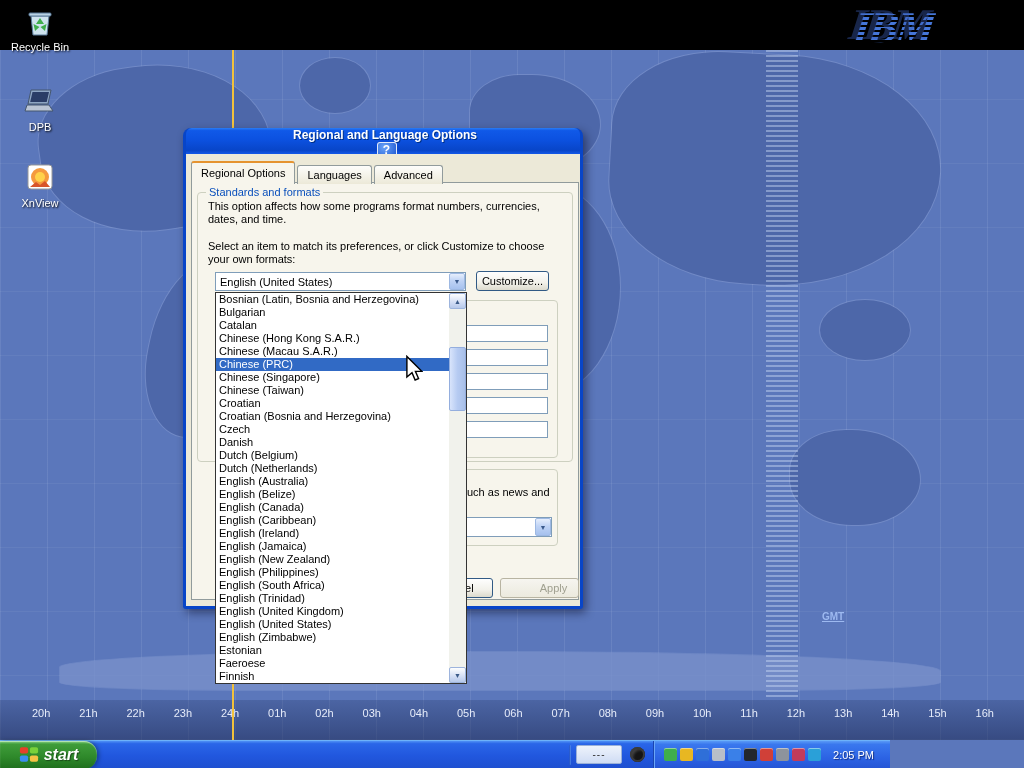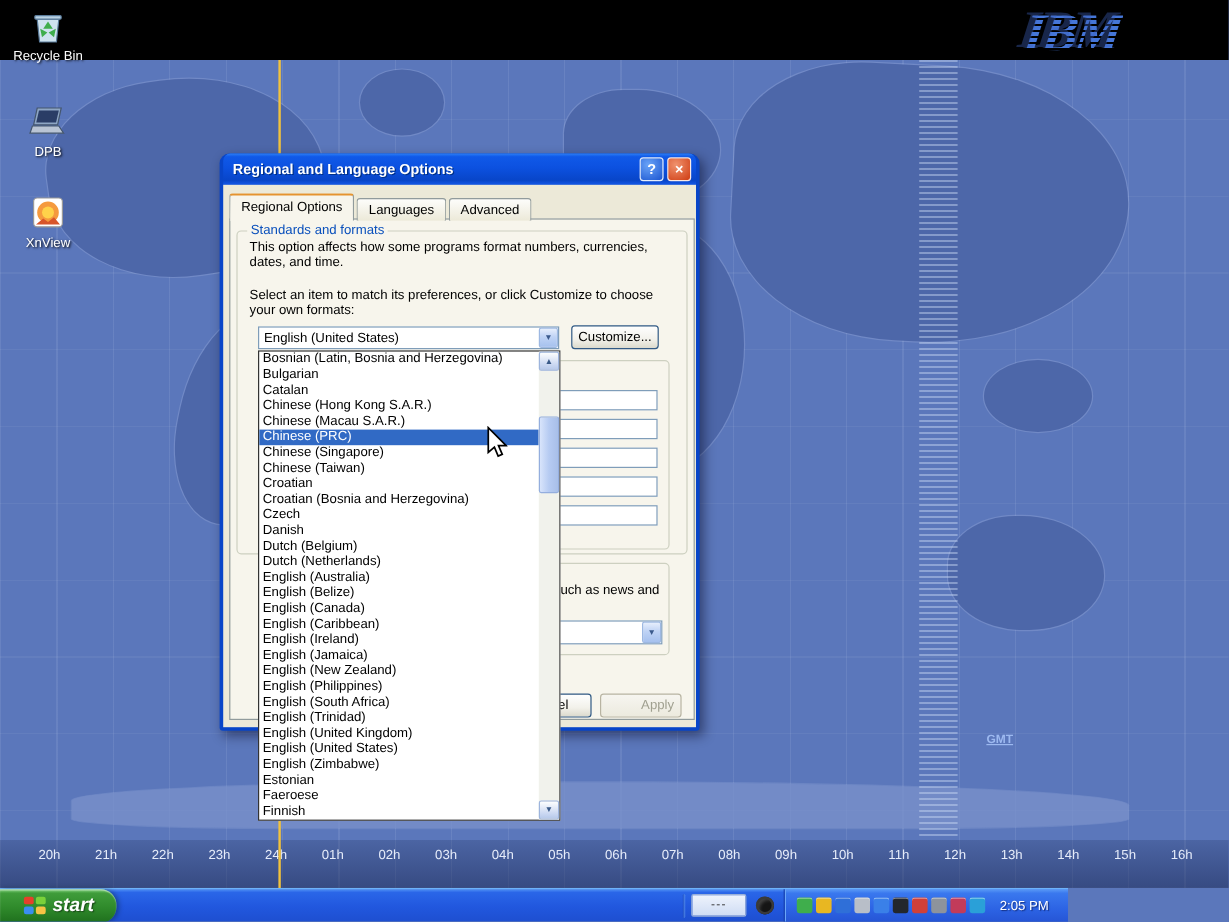--- a/index.html
+++ b/index.html
@@ -55,21 +55,21 @@
   .di-recycle { top:6px; }
   .di-dpb { top:86px; }
   .di-xnview { top:162px; }
 
   
   .dialog { position:absolute; left:183px; top:128px; width:400px; height:481px;
     background:#0845c8; border-radius:8px 8px 3px 3px; padding:0 3px 3px;
     box-shadow:3px 4px 10px rgba(0,0,25,.45); z-index:10; }
   .titlebar { margin:0 -0px; height:26px; border-radius:6px 6px 0 0;
     background:linear-gradient(180deg,#2b7df5 0%,#1059e8 10%,#0c51e0 45%,#0845c8 86%,#1358e8 100%);
-    display:flex; align-items:center; padding:0 4px 0 8px; }
+    display:flex; align-items:center; padding:0 4px 0 8px;flex-direction:column; }
   .title-text { flex:1; color:#fff; font-weight:bold; font-size:12px;
     text-shadow:1px 1px 0 #003087; }
   .tb-btn { width:20px; height:20px; border-radius:3px; border:1px solid rgba(255,255,255,.85);
     color:#fff; font-weight:bold; font-size:12px; display:flex; align-items:center;
     justify-content:center; margin-left:3px; cursor:default; }
   .tb-help { background:radial-gradient(circle at 35% 30%, #6aa4f8, #1b55d0); }
   .tb-close { background:radial-gradient(circle at 35% 30%, #f0926e, #cf3c12); }
 
   .dlg-inner { position:relative; height:452px; background:#ece9d8; }
 
@@ -99,21 +99,21 @@
   .combo-value { flex:1; font-size:11px; padding-left:4px; overflow:hidden; white-space:nowrap; }
   .combo-btn { width:16px; align-self:stretch; display:flex; align-items:center; justify-content:center;
     background:linear-gradient(180deg,#e6eefc,#bfd3f5 45%,#a6c1ee); border:1px solid #9db8e2;
     border-radius:2px; color:#3b5a8c; font-size:7px; }
 
   .xp-btn { position:absolute; height:20px; background:linear-gradient(180deg,#fefefe,#f2f1ea 60%,#dcdacd);
     border:1px solid #315a85; border-radius:3px; font-size:11px; color:#000;
     display:flex; align-items:center; justify-content:center; font-family:"Liberation Sans",sans-serif; }
   .btn-customize { left:284px; top:88px; width:73px; }
   .btn-cancel { left:228px; top:395px; width:73px; }
-  .btn-apply { left:308px; top:395px; width:68px; color:#a0a090; border-color:#b8b4a2;
+  .btn-apply { left:308px; top:395px; width:79px; color:#a0a090; border-color:#b8b4a2;
     background:linear-gradient(180deg,#f6f5f0,#eceade);padding-left:28px; }
 
   .sample-box { position:absolute; left:127px; width:229px; height:17px; background:#fff;
     border:1px solid #7f9db9; }
 
   
   .droplist { position:absolute; left:215px; top:292px; width:252px; height:392px;
     background:#fff; border:1px solid #333; z-index:30; display:flex; }
   .dd-items { flex:1; overflow:hidden; }
   .dd-item { height:13px; line-height:13px; font-size:11px; padding-left:3px;

